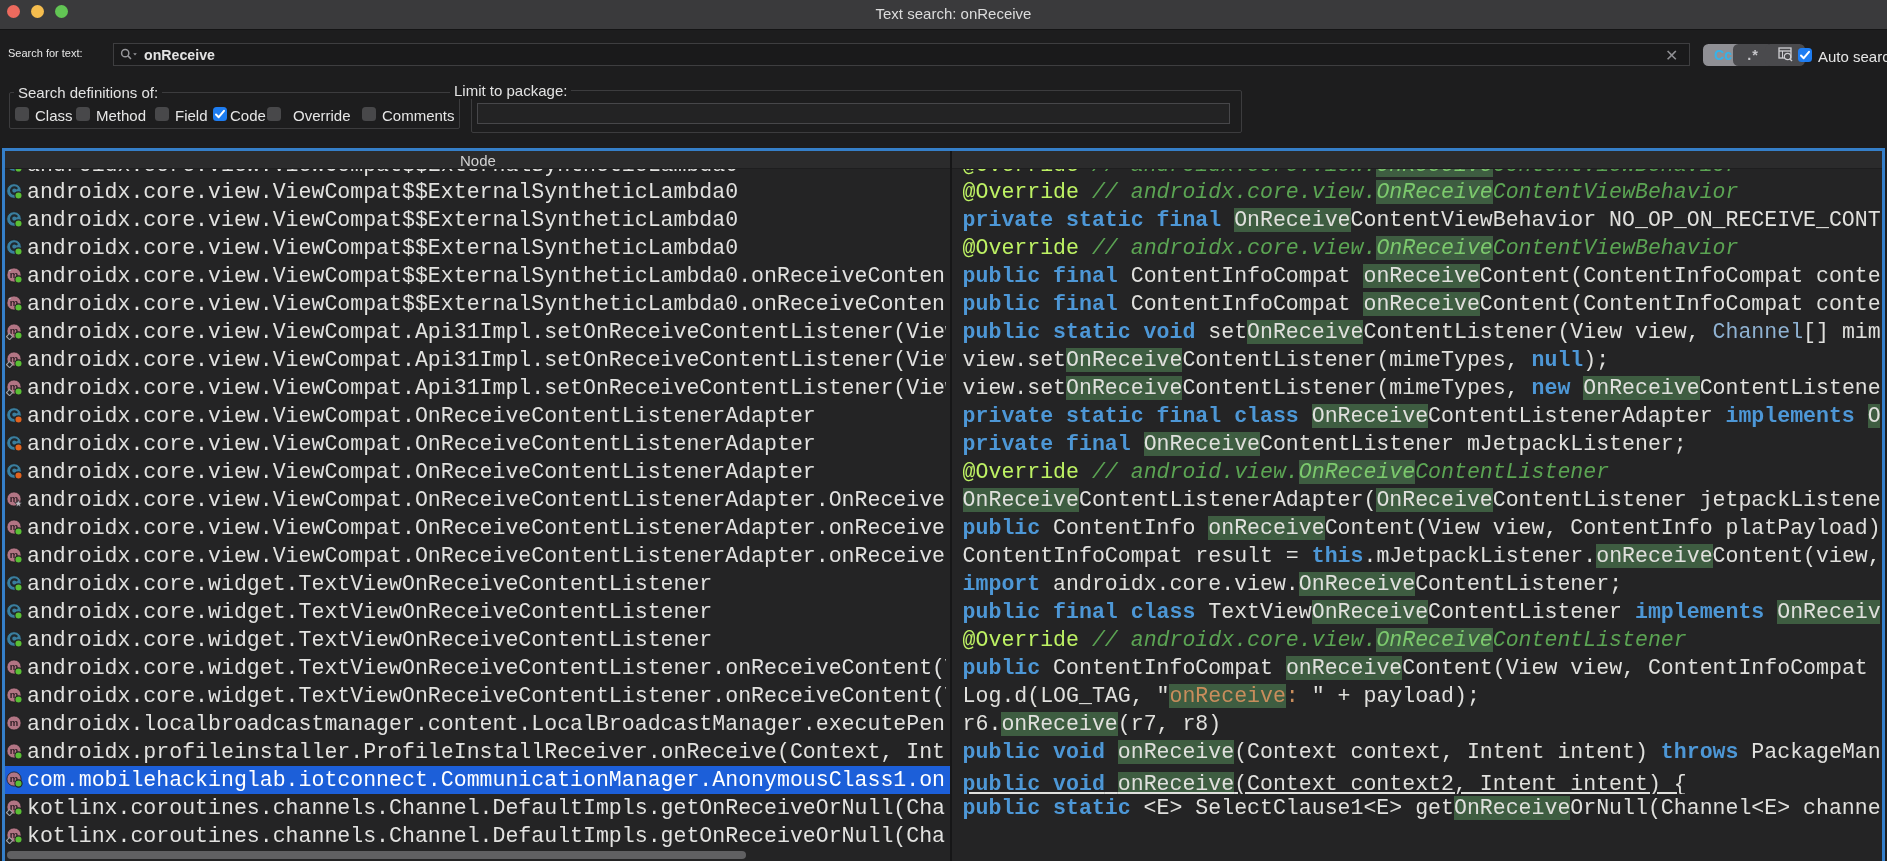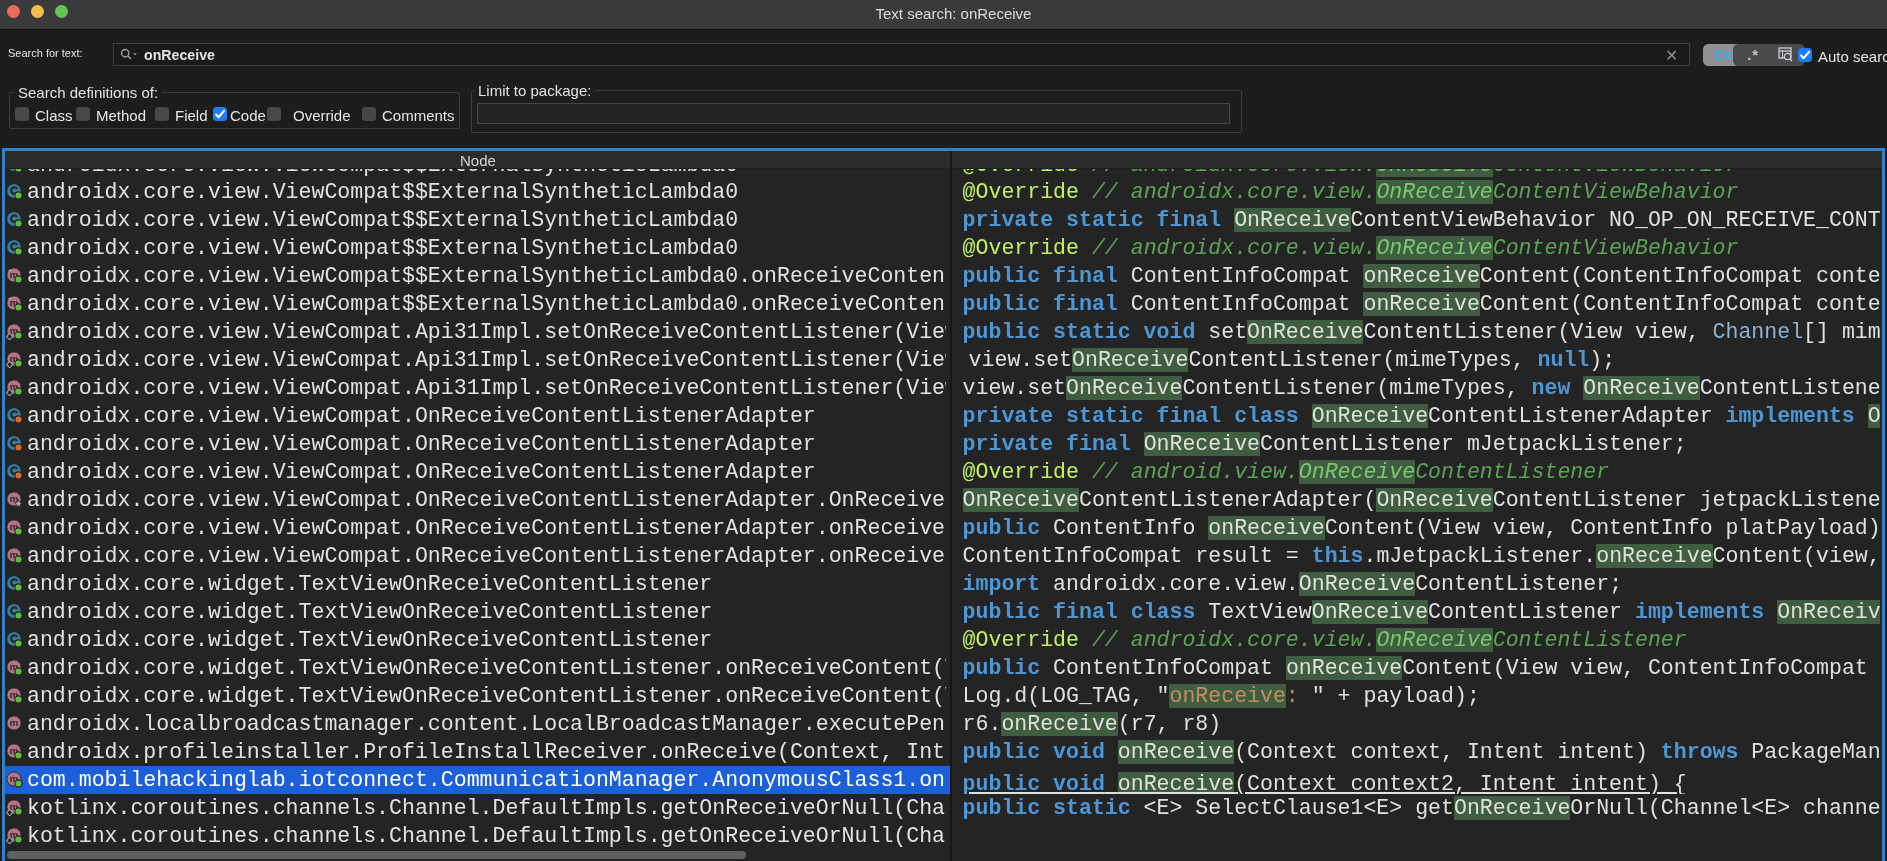--- a/index.html
+++ b/index.html
@@ -98,21 +98,21 @@
   <path d="M2 5.5 L4.7 8.2 L10 1.8" fill="none" stroke="#fff" stroke-width="2" stroke-linecap="round" stroke-linejoin="round"></path>
     </svg>
   </div>
 <div class="cblab" style="left:230px">Code</div>
 <div class="cb" style="left:267px;top:107px"></div>
 <div class="cblab" style="left:293px">Override</div>
 <div class="cb" style="left:362px;top:107px"></div>
 <div class="cblab" style="left:382px">Comments</div>
 
 <div class="fs" style="left:471px;top:90px;width:771px;height:43px"></div>
-<div class="leg" style="left:474px;top:82px">Limit to package:</div>
+<div class="leg" style="left:450px;top:82px">Limit to package:</div>
 <div style="position:absolute;left:477px;top:103px;width:753px;height:21px;background:#232324;border:1px solid #47474a"></div>
 
 <div id="tblbg"></div>
 <div id="hdr">
     <span>Node</span>
   </div>
 <div class="row" style="top:169px;height:9px">
     <div class="lc">
       <div class="in" style="top:-18px;"><span class="ic"><svg width="17" height="17" viewBox="0 0 17 17">
 <circle cx="8" cy="8" r="7.3" fill="#3a7e9e" stroke="#1e1e20" stroke-width="0.8"></circle>
@@ -202,21 +202,21 @@
 <div class="row" style="top:346px;height:28px">
     <div class="lc">
       <div class="in" style="top:0;"><span class="ic"><svg width="17" height="17" viewBox="0 0 17 17">
             <circle cx="8" cy="8" r="7.1" fill="#b27584" stroke="#1e1e20" stroke-width="0.8"></circle>
             <text x="8" y="11.2" font-family="Liberation Sans" font-size="9.5" font-weight="bold" fill="#312026" text-anchor="middle">m</text>
             <circle cx="12.5" cy="12.5" r="3.6" fill="#5abf35" stroke="#242425" stroke-width="1.1"></circle>
             <rect x="1.4" y="11.4" width="4.4" height="4.4" fill="#242425" stroke="#9fa0a4" stroke-width="1.1" transform="rotate(45 3.6 13.6)"></rect>
           </svg></span><span class="lt">androidx.core.view.ViewCompat.Api31Impl.setOnReceiveContentListener(View, String[], OnReceiveContentListener)</span></div>
     </div>
     <div class="rc">
-      <div class="in" style="top:0;margin-left:6px;">view.set<i class="hl">OnReceive</i>ContentListener(mimeTypes, <i class="k">null</i>);</div>
+      <div class="in" style="top:0;">view.set<i class="hl">OnReceive</i>ContentListener(mimeTypes, <i class="k">null</i>);</div>
     </div>
   </div>
 <div class="row" style="top:374px;height:28px">
     <div class="lc">
       <div class="in" style="top:0;"><span class="ic"><svg width="17" height="17" viewBox="0 0 17 17">
             <circle cx="8" cy="8" r="7.1" fill="#b27584" stroke="#1e1e20" stroke-width="0.8"></circle>
             <text x="8" y="11.2" font-family="Liberation Sans" font-size="9.5" font-weight="bold" fill="#312026" text-anchor="middle">m</text>
             <circle cx="12.5" cy="12.5" r="3.6" fill="#5abf35" stroke="#242425" stroke-width="1.1"></circle>
             <rect x="1.4" y="11.4" width="4.4" height="4.4" fill="#242425" stroke="#9fa0a4" stroke-width="1.1" transform="rotate(45 3.6 13.6)"></rect>
           </svg></span><span class="lt">androidx.core.view.ViewCompat.Api31Impl.setOnReceiveContentListener(View, String[], OnReceiveContentListener)</span></div>

